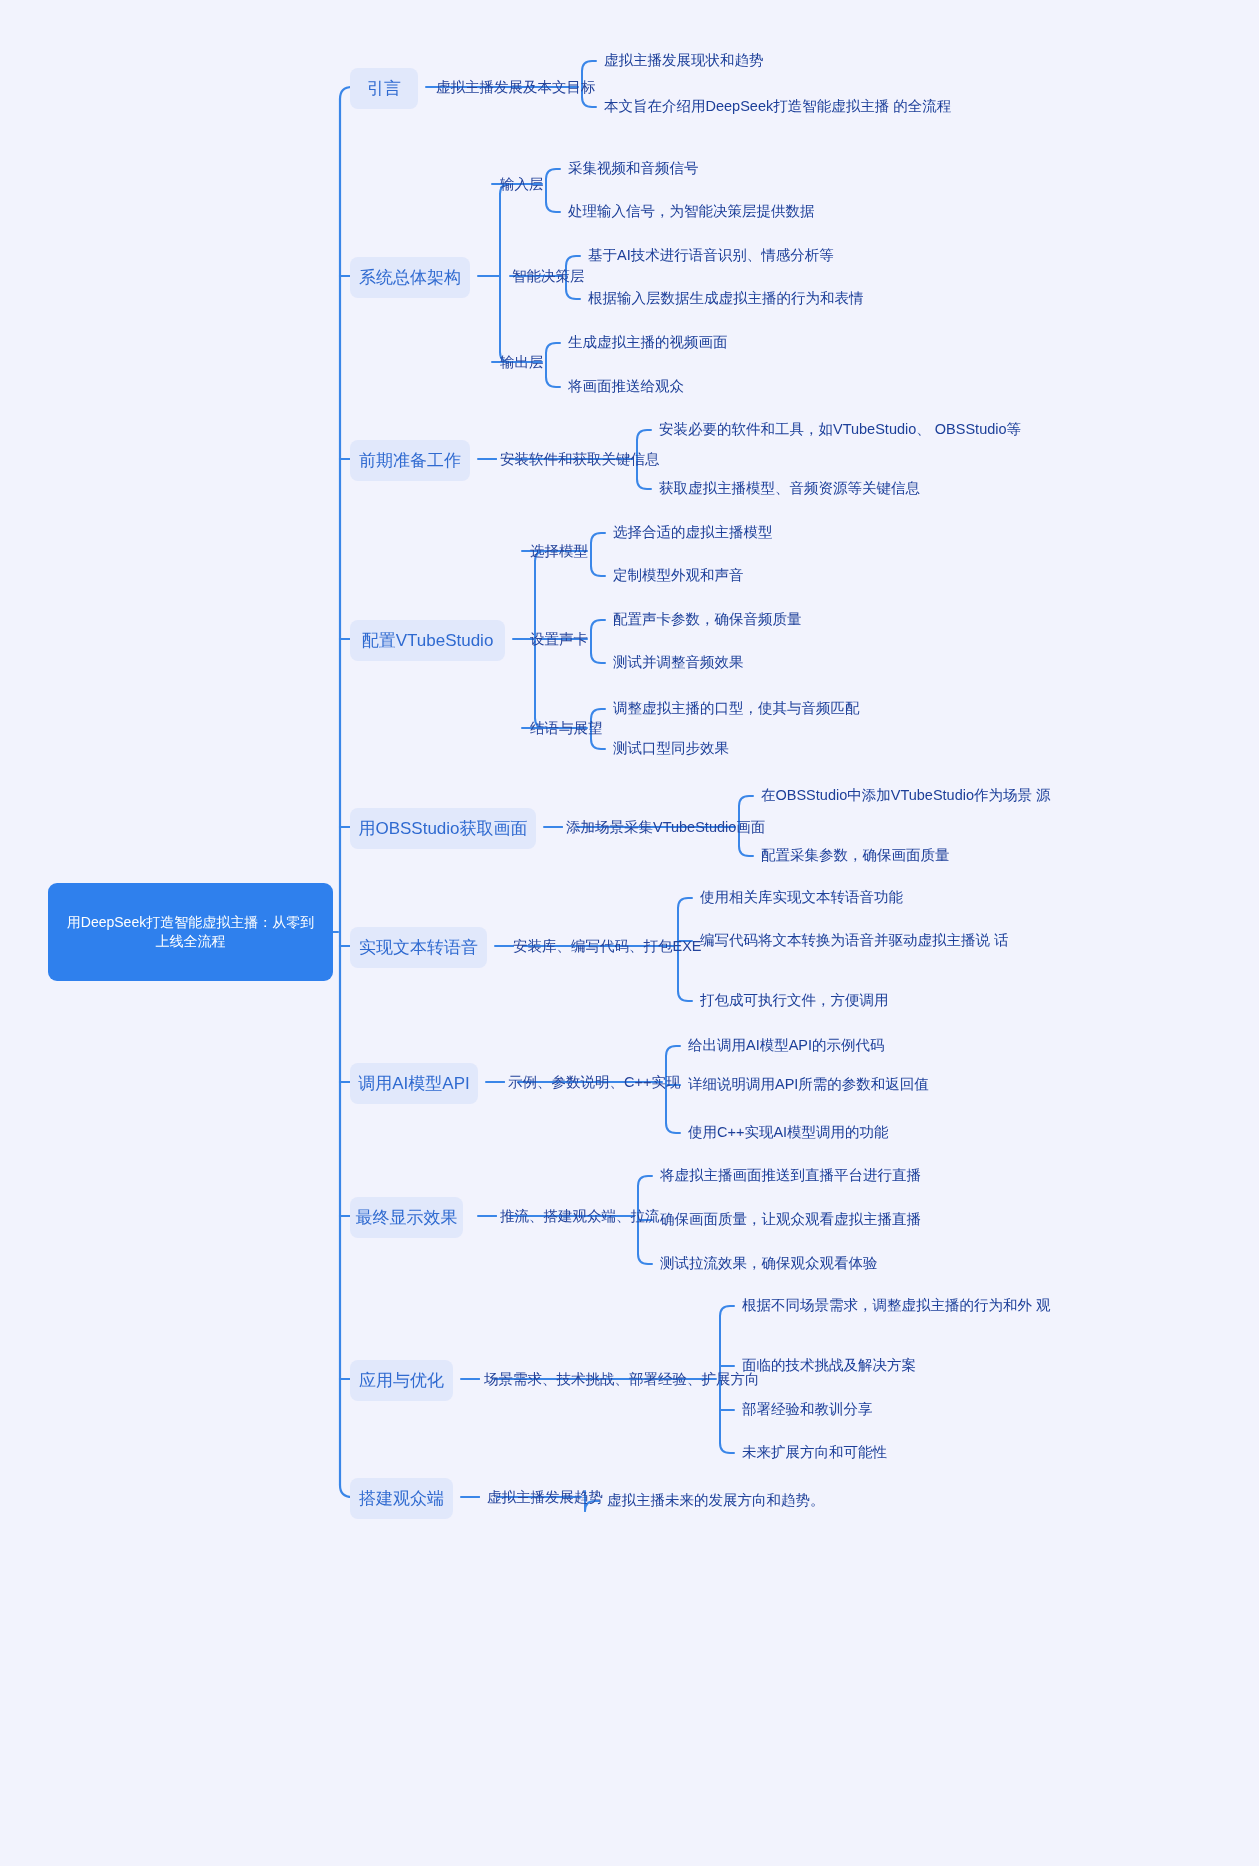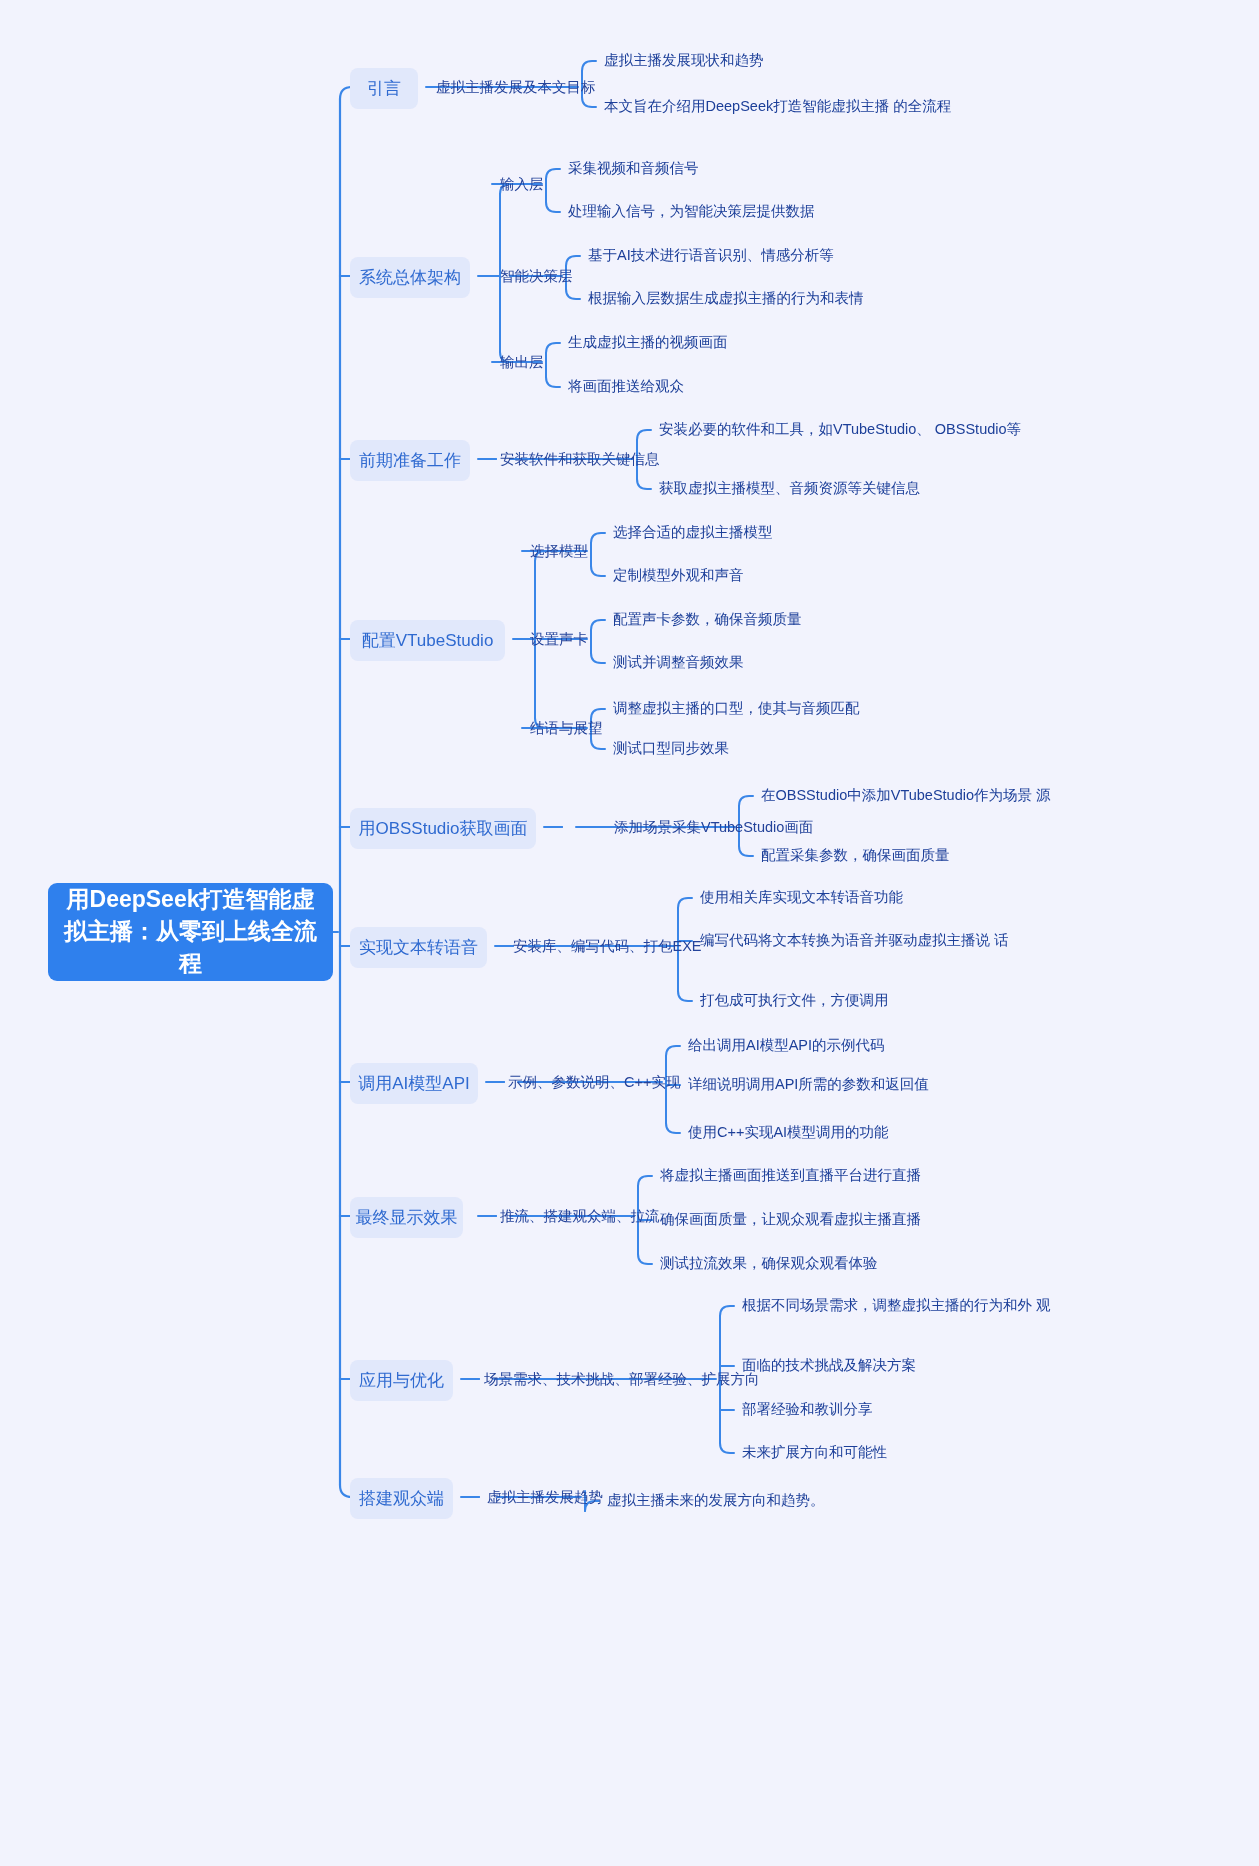--- a/index.html
+++ b/index.html
@@ -22,28 +22,27 @@
     left: 0; top: 0;
     width: 1259px; height: 1866px;
     pointer-events: none;
   }
   
   .root-node {
     position: absolute;
     background: #2f80ed;
     color: #ffffff;
     border-radius: 9px;
-    font-size: 23px;
+    font-size: 14px;
     line-height: 1.38;
     text-align: center;
     padding: 24px 14px;
     display: flex;
     align-items: center;
     justify-content: center;
-    font-weight: bold;
   }
   
   .l1-node {
     position: absolute;
     background: #e1e8fb;
     color: #2f6ad0;
     border-radius: 8px;
     font-size: 17px;
     padding: 9px 29px;
     white-space: nowrap;
@@ -181,21 +180,21 @@
       <div class="l2-node" style="left: 436px; top: 77px;"><span>虚拟主播发展及本文目标</span></div>
       <div class="l3-node" style="left: 604px; top: 50px;"><span>虚拟主播发展现状和趋势</span></div>
       <div class="l3-node" style="left: 604px; top: 96px;"><span>本文旨在介绍用DeepSeek打造智能虚拟主播
 的全流程</span></div>
       <div class="l1-node" style="left: 350px; top: 257px; width: 120px;">
         <span>系统总体架构</span>
       </div>
       <div class="l2-node" style="left: 500px; top: 174px;"><span>输入层</span></div>
       <div class="l3-node" style="left: 568px; top: 158px;"><span>采集视频和音频信号</span></div>
       <div class="l3-node" style="left: 568px; top: 201px;"><span>处理输入信号，为智能决策层提供数据</span></div>
-      <div class="l2-node" style="left: 500px; top: 266px;"><span>智能决策层</span></div>
+      <div class="l2-node" style="left: 500px; top: 266px; padding-left: 12px;"><span>智能决策层</span></div>
       <div class="l3-node" style="left: 588px; top: 245px;"><span>基于AI技术进行语音识别、情感分析等</span></div>
       <div class="l3-node" style="left: 588px; top: 288px;"><span>根据输入层数据生成虚拟主播的行为和表情</span></div>
       <div class="l2-node" style="left: 500px; top: 352px;"><span>输出层</span></div>
       <div class="l3-node" style="left: 568px; top: 332px;"><span>生成虚拟主播的视频画面</span></div>
       <div class="l3-node" style="left: 568px; top: 376px;"><span>将画面推送给观众</span></div>
       <div class="l1-node" style="left: 350px; top: 440px; width: 120px;">
         <span>前期准备工作</span>
       </div>
       <div class="l2-node" style="left: 500px; top: 449px;"><span>安装软件和获取关键信息</span></div>
       <div class="l3-node" style="left: 659px; top: 419px;"><span>安装必要的软件和工具，如VTubeStudio、
@@ -209,21 +208,21 @@
       <div class="l3-node" style="left: 613px; top: 565px;"><span>定制模型外观和声音</span></div>
       <div class="l2-node" style="left: 530px; top: 629px;"><span>设置声卡</span></div>
       <div class="l3-node" style="left: 613px; top: 609px;"><span>配置声卡参数，确保音频质量</span></div>
       <div class="l3-node" style="left: 613px; top: 652px;"><span>测试并调整音频效果</span></div>
       <div class="l2-node" style="left: 530px; top: 718px;"><span>结语与展望</span></div>
       <div class="l3-node" style="left: 613px; top: 698px;"><span>调整虚拟主播的口型，使其与音频匹配</span></div>
       <div class="l3-node" style="left: 613px; top: 738px;"><span>测试口型同步效果</span></div>
       <div class="l1-node" style="left: 350px; top: 808px; width: 186px;">
         <span>用OBSStudio获取画面</span>
       </div>
-      <div class="l2-node" style="left: 566px; top: 817px; margin-left: 48px;"><span>添加场景采集VTubeStudio画面</span></div>
+      <div class="l2-node" style="left: 566px; top: 817px;"><span>添加场景采集VTubeStudio画面</span></div>
       <div class="l3-node" style="left: 761px; top: 785px;"><span>在OBSStudio中添加VTubeStudio作为场景
 源</span></div>
       <div class="l3-node" style="left: 761px; top: 845px;"><span>配置采集参数，确保画面质量</span></div>
       <div class="l1-node" style="left: 350px; top: 927px; width: 137px;">
         <span>实现文本转语音</span>
       </div>
       <div class="l2-node" style="left: 513px; top: 936px;"><span>安装库、编写代码、打包EXE</span></div>
       <div class="l3-node" style="left: 700px; top: 887px;"><span>使用相关库实现文本转语音功能</span></div>
       <div class="l3-node" style="left: 700px; top: 930px;"><span>编写代码将文本转换为语音并驱动虚拟主播说
 话</span></div>

